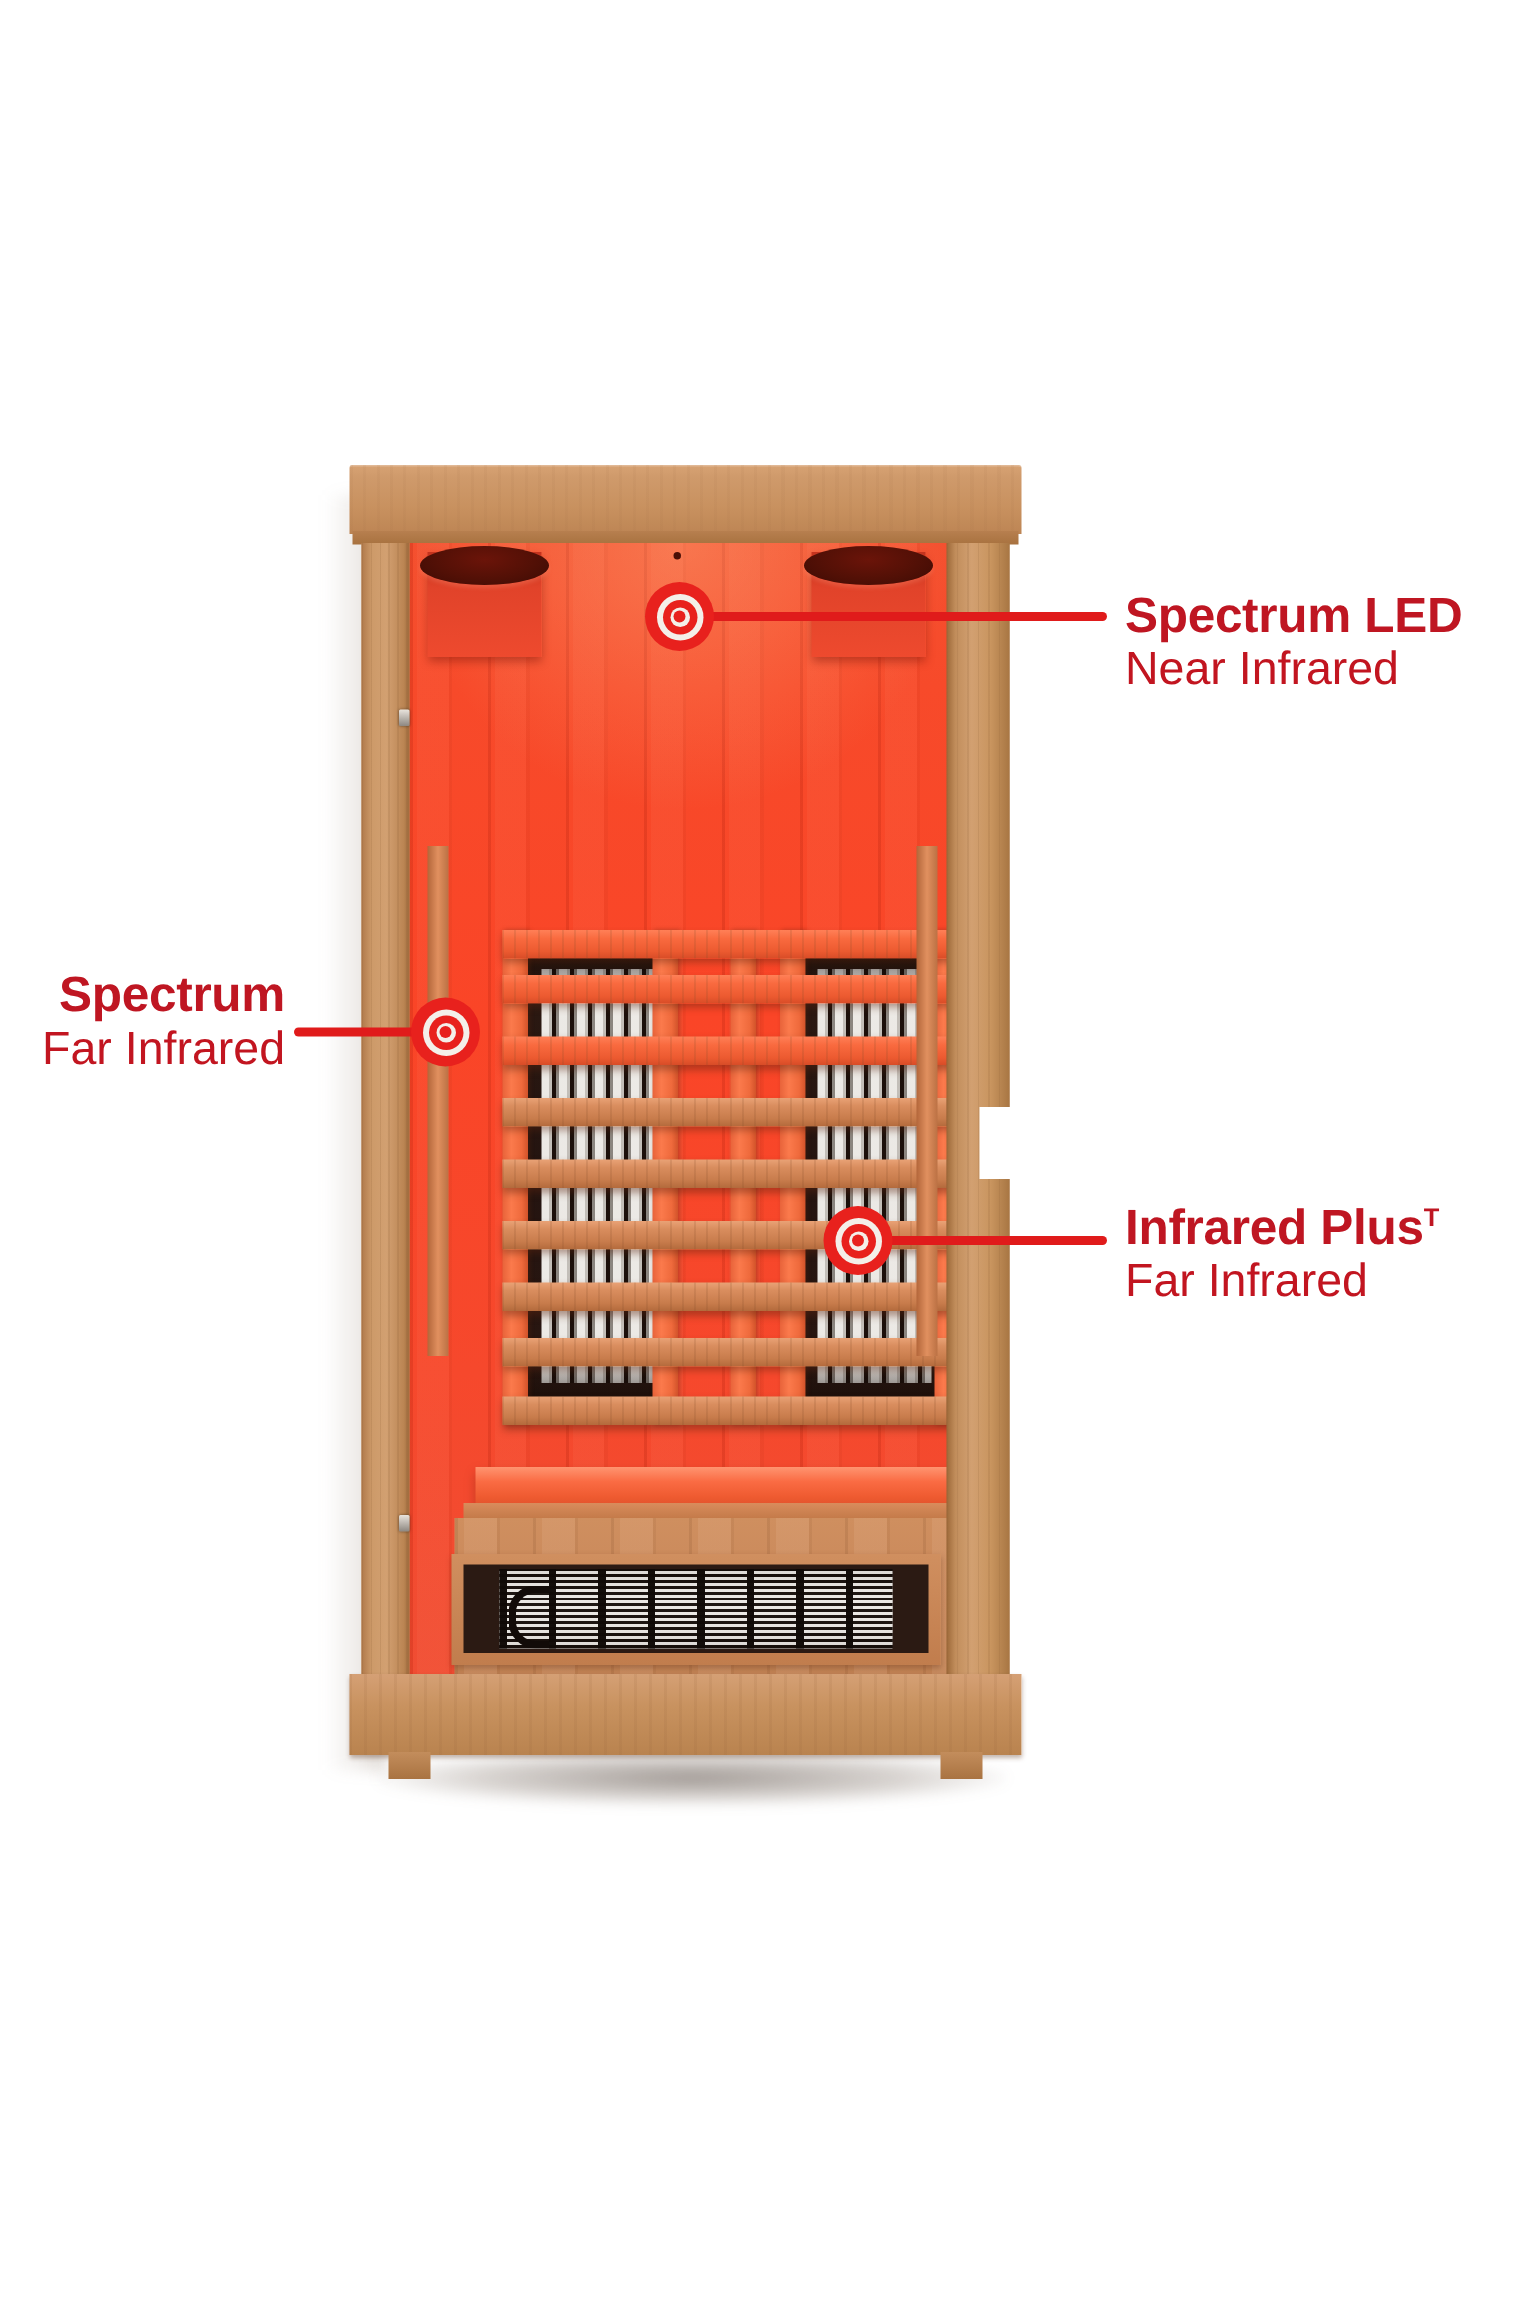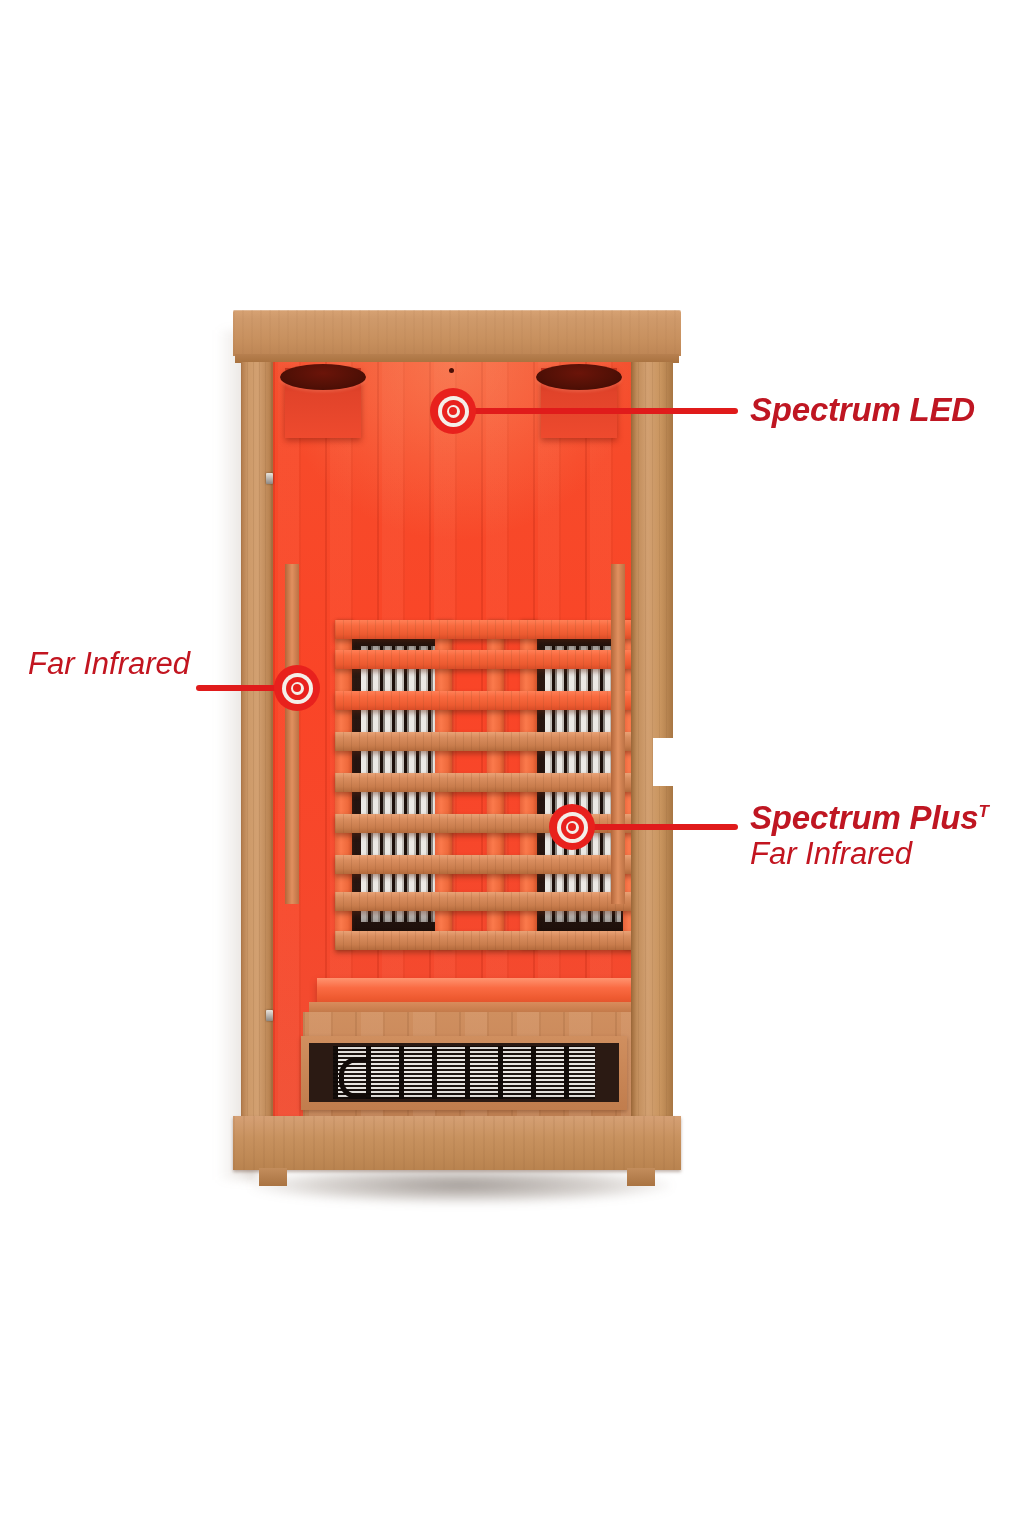--- a/index.html
+++ b/index.html
@@ -3,21 +3,21 @@
 <meta charset="utf-8">
 <style>
   html,body{margin:0;padding:0;}
   body{
     width:1024px;height:1536px;
     background:#ffffff;
     font-family:"Liberation Sans", sans-serif;
     overflow:hidden;
     position:relative;
   }
-  #stage{position:absolute;left:0;top:0;width:1024px;height:1536px;font-style:italic;}
+  #stage{position:absolute;left:0;top:0;width:1024px;height:1536px;}
 
   
   .sauna{position:absolute;left:233px;top:310px;width:448px;height:905px;}
 
   
   .floor-shadow{
     position:absolute;left:18px;top:860px;width:420px;height:34px;
     background:radial-gradient(ellipse at 50% 45%, rgba(60,45,35,.48) 0%, rgba(80,60,45,.22) 48%, rgba(255,255,255,0) 74%);
     filter:blur(4px);
   }
@@ -397,44 +397,46 @@
     <div class="ring2">
       <div class="ring3">
         <div class="ring4">
           <div class="core"></div>
         </div>
       </div>
     </div>
   </div>
   <div class="callout right" style="left:750px;top:392px;">
     <div class="title">Spectrum LED</div>
+    <div class="sub">Near Infrared</div>
   </div>
 
   <div class="leader" style="left:196px;top:685px;width:108px;"></div>
   <div class="marker" style="left:274px;top:665px;">
     <div class="ring2">
       <div class="ring3">
         <div class="ring4">
           <div class="core"></div>
         </div>
       </div>
     </div>
   </div>
   <div class="callout left" style="left:0px;top:645px;width:190px;">
+    <div class="title">Spectrum</div>
     <div class="sub">Far Infrared</div>
   </div>
 
   <div class="leader" style="left:590px;top:824px;width:148px;"></div>
   <div class="marker" style="left:549px;top:804px;">
     <div class="ring2">
       <div class="ring3">
         <div class="ring4">
           <div class="core"></div>
         </div>
       </div>
     </div>
   </div>
   <div class="callout right" style="left:750px;top:800px;">
-    <div class="title"><span>Spectrum Plus</span><span class="sup">T</span></div>
+    <div class="title"><span>Infrared Plus</span><span class="sup">T</span></div>
     <div class="sub">Far Infrared</div>
   </div>
 
 </div>
 
 </body></html>

